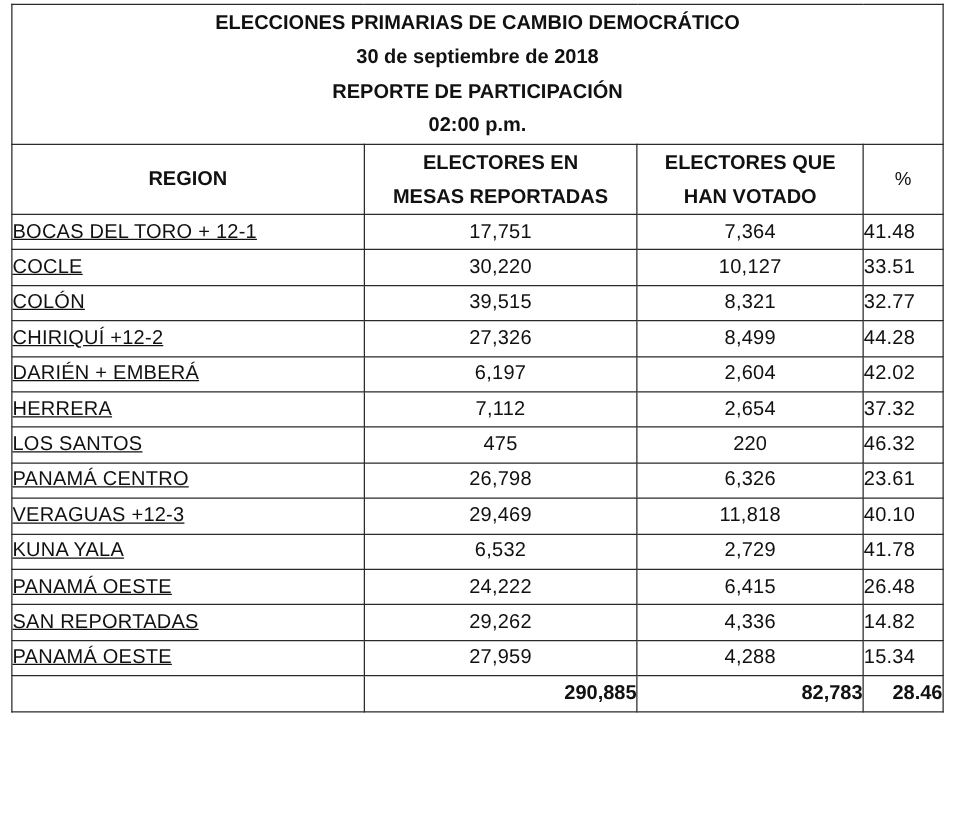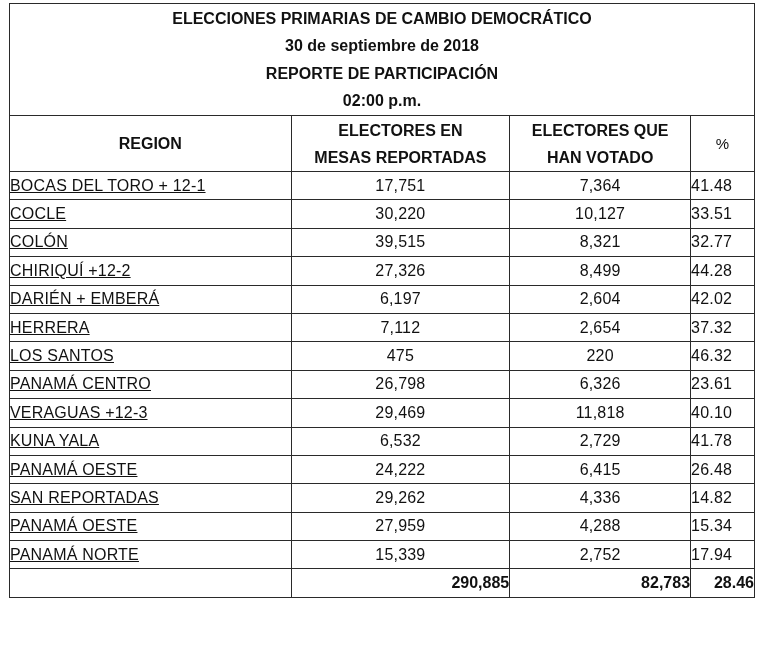--- a/index.html
+++ b/index.html
@@ -163,26 +163,20 @@
         <td class="num">29,262</td>
         <td class="num">4,336</td>
         <td class="pct">14.82</td>
       </tr>
       <tr class="data-row">
         <td class="region">PANAMÁ OESTE</td>
         <td class="num">27,959</td>
         <td class="num">4,288</td>
         <td class="pct">15.34</td>
       </tr>
-      <tr class="data-row">
-        <td class="region">PANAMÁ NORTE</td>
-        <td class="num">15,339</td>
-        <td class="num">2,752</td>
-        <td class="pct">17.94</td>
-      </tr>
     </tbody>
   <tbody>
       <tr class="total-row">
     <td></td>
     <td>290,885</td>
     <td>82,783</td>
     <td>28.46</td>
   </tr>
 </tbody>
   </table>

